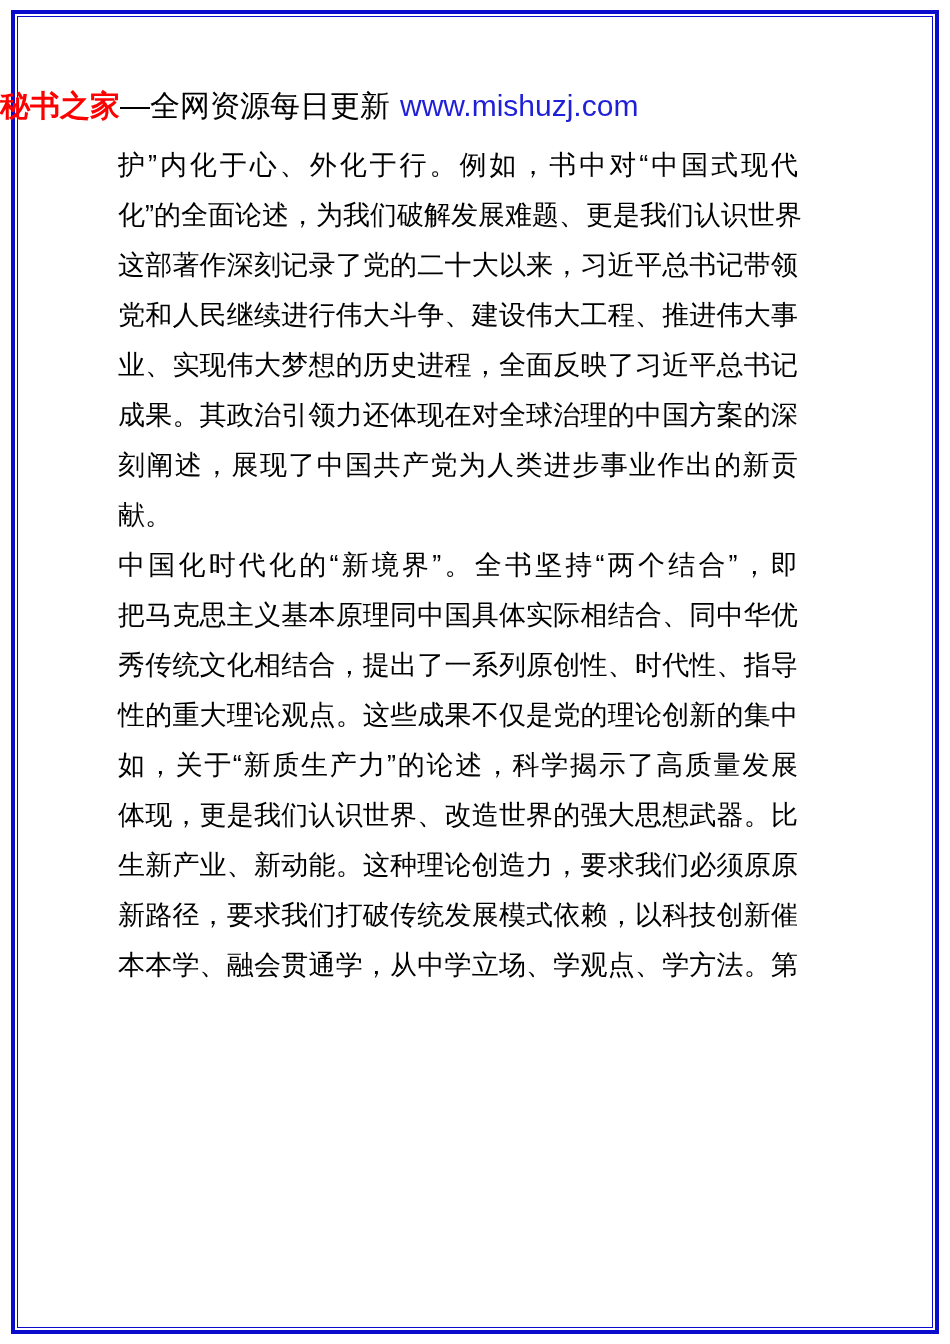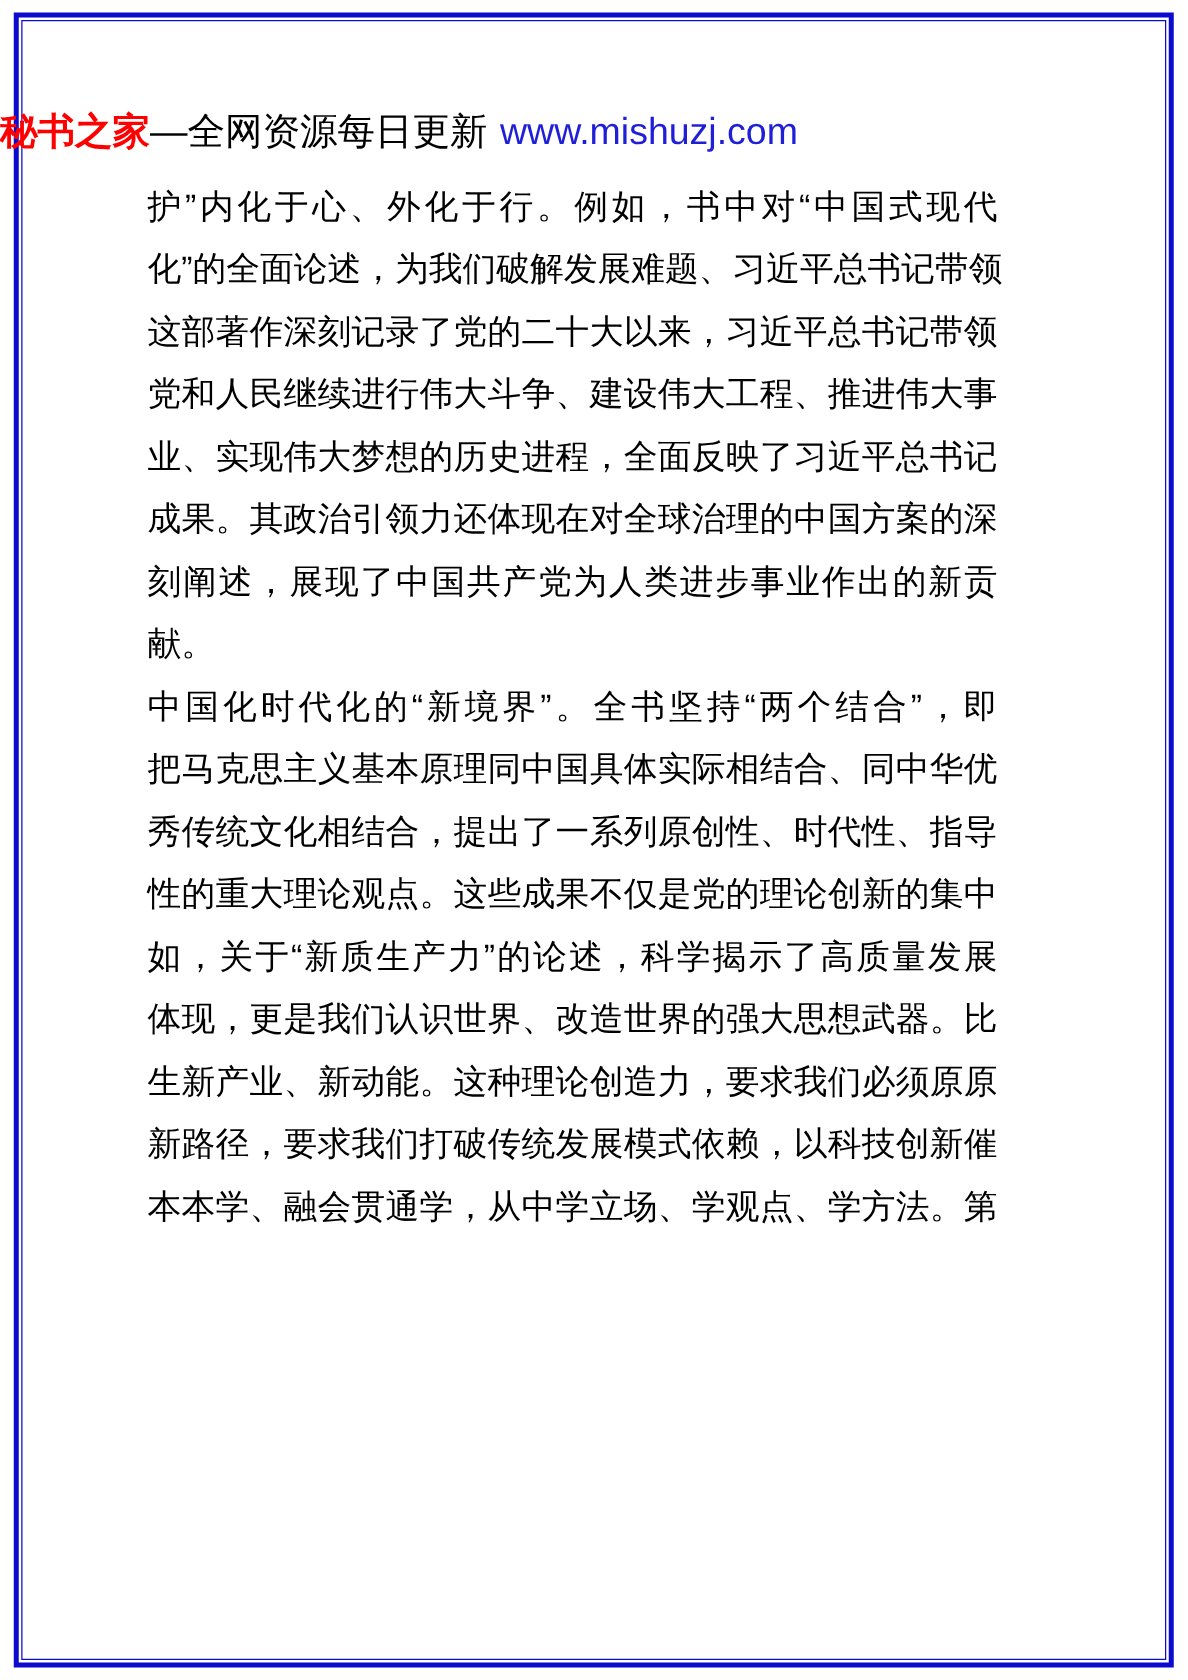--- a/index.html
+++ b/index.html
@@ -77,21 +77,21 @@
   <div class="page-frame">
     <div class="page-frame-inner"></div>
   </div>
 
   <div class="header">
     <span class="site-name">秘书之家</span><span class="tagline">—全网资源每日更新</span><span class="url">www.mishuzj.com</span>
   </div>
 
   <div class="content" id="doc-body">
       <div class="line">护”内化于心、外化于行。例如，书中对“中国式现代</div>
-      <div class="line">化”的全面论述，为我们破解发展难题、习近平总书记带领</div>
+      <div class="line">化”的全面论述，为我们破解发展难题、更是我们认识世界</div>
       <div class="line">这部著作深刻记录了党的二十大以来，习近平总书记带领</div>
       <div class="line">党和人民继续进行伟大斗争、建设伟大工程、推进伟大事</div>
       <div class="line">业、实现伟大梦想的历史进程，全面反映了习近平总书记</div>
       <div class="line">成果。其政治引领力还体现在对全球治理的中国方案的深</div>
       <div class="line">刻阐述，展现了中国共产党为人类进步事业作出的新贡</div>
       <div class="line para-end">献。</div>
       <div class="line">中国化时代化的“新境界”。全书坚持“两个结合”，即</div>
       <div class="line">把马克思主义基本原理同中国具体实际相结合、同中华优</div>
       <div class="line">秀传统文化相结合，提出了一系列原创性、时代性、指导</div>
       <div class="line">性的重大理论观点。这些成果不仅是党的理论创新的集中</div>

